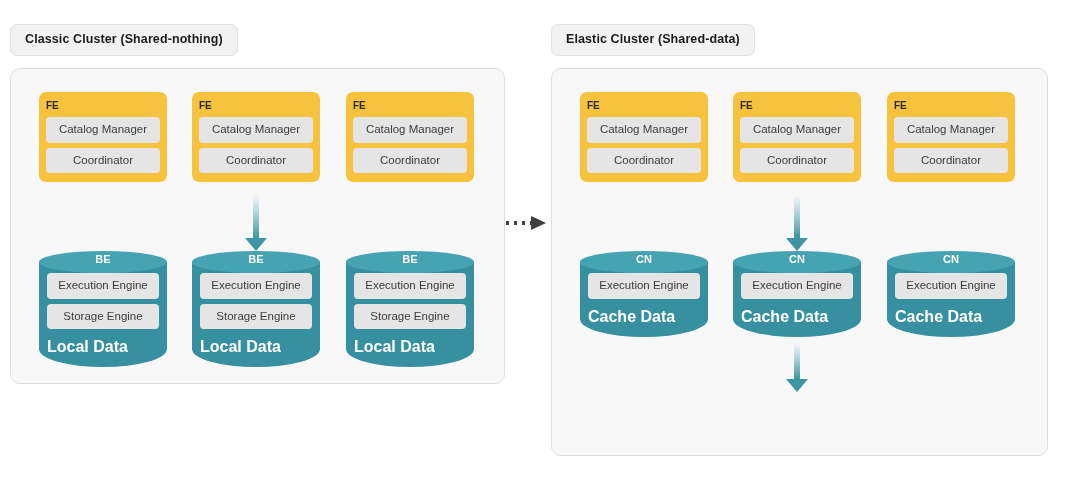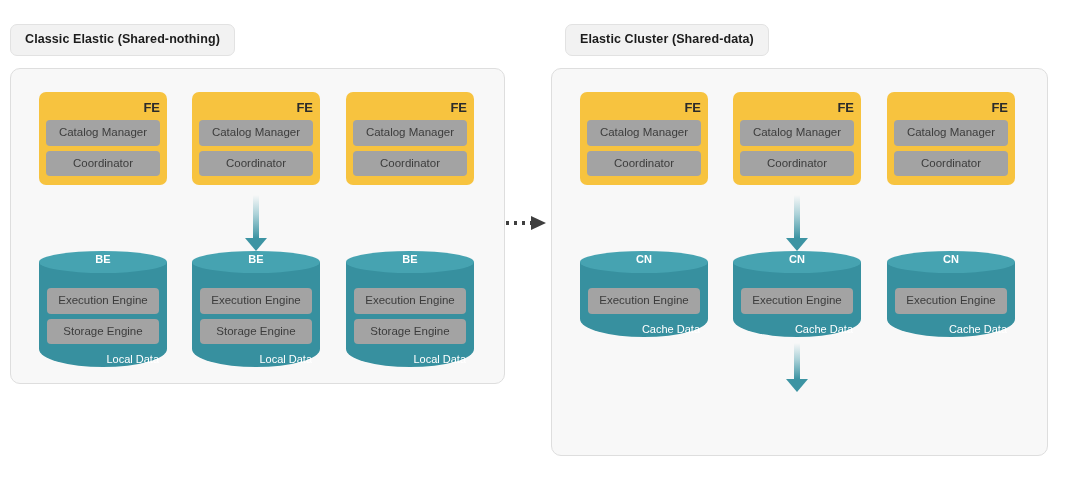--- a/index.html
+++ b/index.html
@@ -23,21 +23,21 @@
     border-radius: 7px;
     color: #1c1c1c;
     font-size: 12.5px;
     font-weight: bold;
     letter-spacing: 0.1px;
     padding: 8px 14px 9px 14px;
     white-space: nowrap;
     line-height: 1;
   }
   #title-left  { left: 10px;  top: 24px; }
-  #title-right { left: 551px; top: 24px; margin-left: 14px; }
+  #title-right { left: 551px; top: 24px; }
 
   
   .panel {
     position: absolute;
     background: #f8f8f8;
     border: 1px solid #dedede;
     border-radius: 10px;
     box-sizing: border-box;
   }
   #panel-left  { left: 10px;  top: 68px; width: 495px; height: 316px; }
@@ -51,28 +51,28 @@
     position: absolute;
     top: 23px;
     width: 128px;
     background: #f7c33f;
     border-radius: 7px;
     box-sizing: border-box;
     padding: 6px 7px 7px 7px;
   }
   .fe-title {
     color: #2b2b2b;
-    font-size: 13px;
-    font-weight: bold;
-    text-align: right;
+    font-size: 10px;
+    font-weight: bold;
+    text-align: left;
     padding: 3px 0 6px 0;
     line-height: 1;
   }
   .white-box {
-    background: #a3a3a3;
+    background: #e5e5e5;
     border-radius: 4px;
     color: #3c3c3c;
     font-size: 11.5px;
     text-align: center;
     padding: 7px 2px 7px 2px;
     line-height: 1;
     margin-bottom: 5px;
   }
   .white-box:last-child { margin-bottom: 2px; }
 
@@ -111,27 +111,26 @@
     line-height: 1;
     z-index: 5;
   }
   .cyl-inner {
     position: absolute;
     left: 0; top: 22px;
     width: 128px;
     box-sizing: border-box;
     padding: 0 8px;
     z-index: 4;
-    margin-top: 15px;
   }
   .cyl-footer {
-    text-align: right;
+    text-align: left;
     color: #ffffff;
-    font-size: 11px;
-    font-weight: normal;
+    font-size: 16px;
+    font-weight: bold;
     line-height: 1;
     padding-top: 5px;
   }
 
   
   .cyl-be .cyl-body   { height: 105px; }
   .cyl-be             { height: 120px; }
   
   .cyl-cn .cyl-body   { height: 75px; }
   .cyl-cn             { height: 90px; }
@@ -179,21 +178,21 @@
     position: absolute;
     left: 504px;
     top: 214px;
     width: 46px;
     height: 18px;
   }
 </style>
 </head>
 <body>
 
-<div class="title-badge" id="title-left">Classic Elastic (Shared-nothing)</div>
+<div class="title-badge" id="title-left">Classic Cluster (Shared-nothing)</div>
 
 <div class="panel" id="panel-left">
 
   <div class="fe-node col-1">
     <div class="fe-title">FE</div>
     <div class="white-box">Catalog Manager</div>
     <div class="white-box">Coordinator</div>
   </div>
   <div class="fe-node col-2">
     <div class="fe-title">FE</div>

